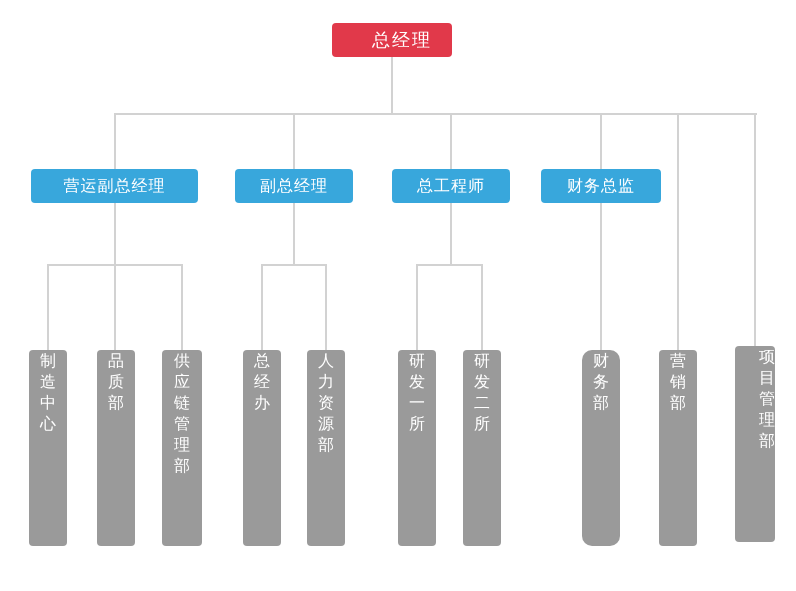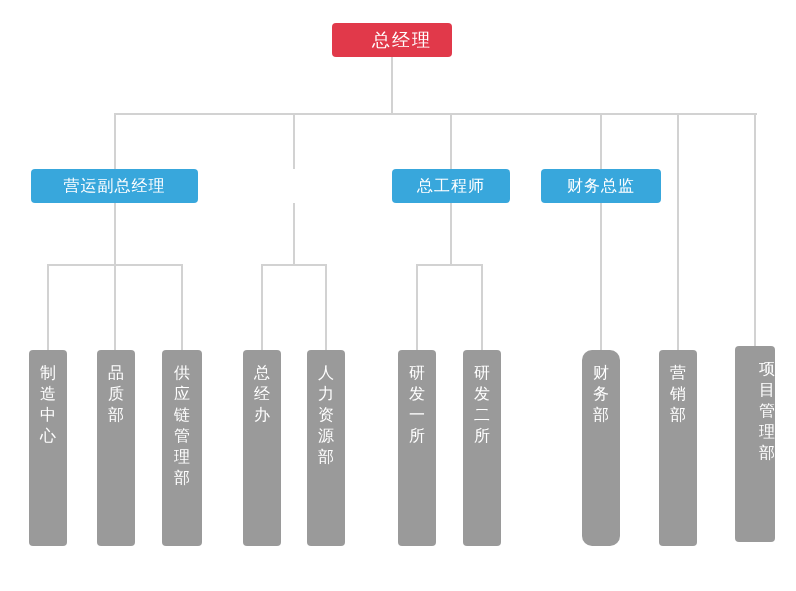--- a/index.html
+++ b/index.html
@@ -33,21 +33,21 @@
   }
   .manager-node {
     background: var(--c-mgr, #38a7dc);
     font-size: 16px;
     letter-spacing: 1px;
     align-items: center;
   }
   .dept-node {
     background: var(--c-dept, #9a9a9a);
     align-items: flex-start;
-    padding-top: 12px;
+    padding-top: 0;
   }
   .dept-node .vtext {
     display: block;
     width: 1em;
     font-size: 16px;
     line-height: 21px;
     word-break: break-all;
     text-align: center;
     white-space: normal;
   }
@@ -84,20 +84,23 @@
 
   <div class="line" style="left:600px; top:203px; width:2px;   height:147px;"></div>
 
   <div class="node root-node" style="left:332px; top:23px; width:120px; height:34px;">
     <span>总经理</span>
   </div>
 
   <div class="node manager-node" style="left:31px; top:169px; width:167px; height:34px;">
     <span>营运副总经理</span>
   </div>
+  <div class="node manager-node" style="left:235px; top:169px; width:118px; height:34px;">
+    <span>副总经理</span>
+  </div>
   <div class="node manager-node" style="left:392px; top:169px; width:118px; height:34px;">
     <span>总工程师</span>
   </div>
   <div class="node manager-node" style="left:541px; top:169px; width:120px; height:34px;">
     <span>财务总监</span>
   </div>
 
   <div class="node dept-node" style="left:29px; top:350px; width:38px; height:196px;">
     <span class="vtext">制造中心</span>
   </div>

